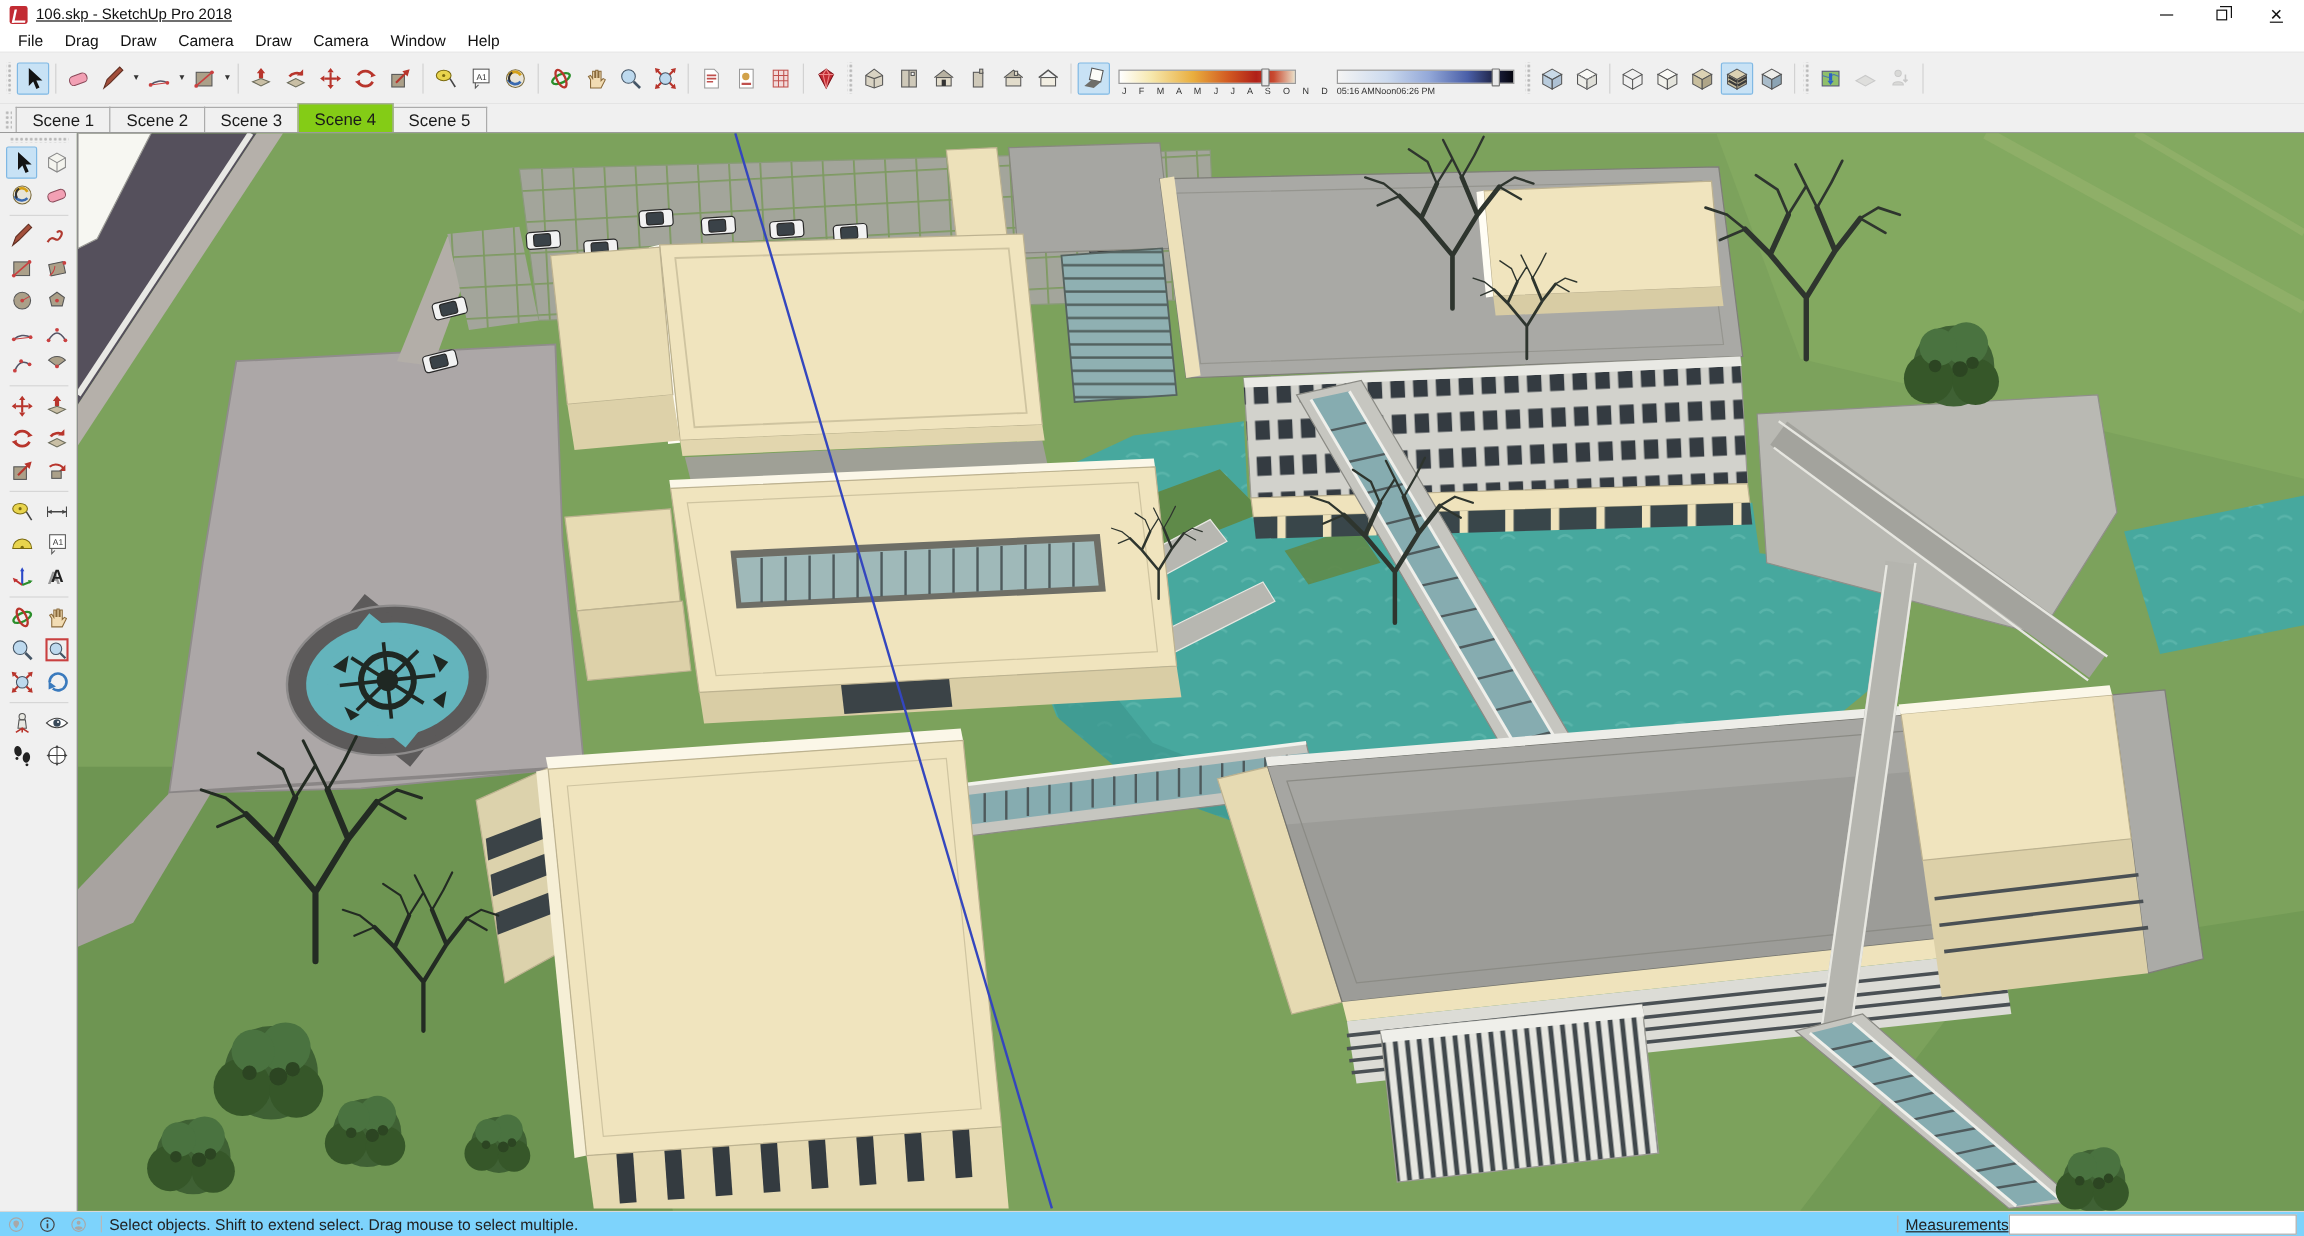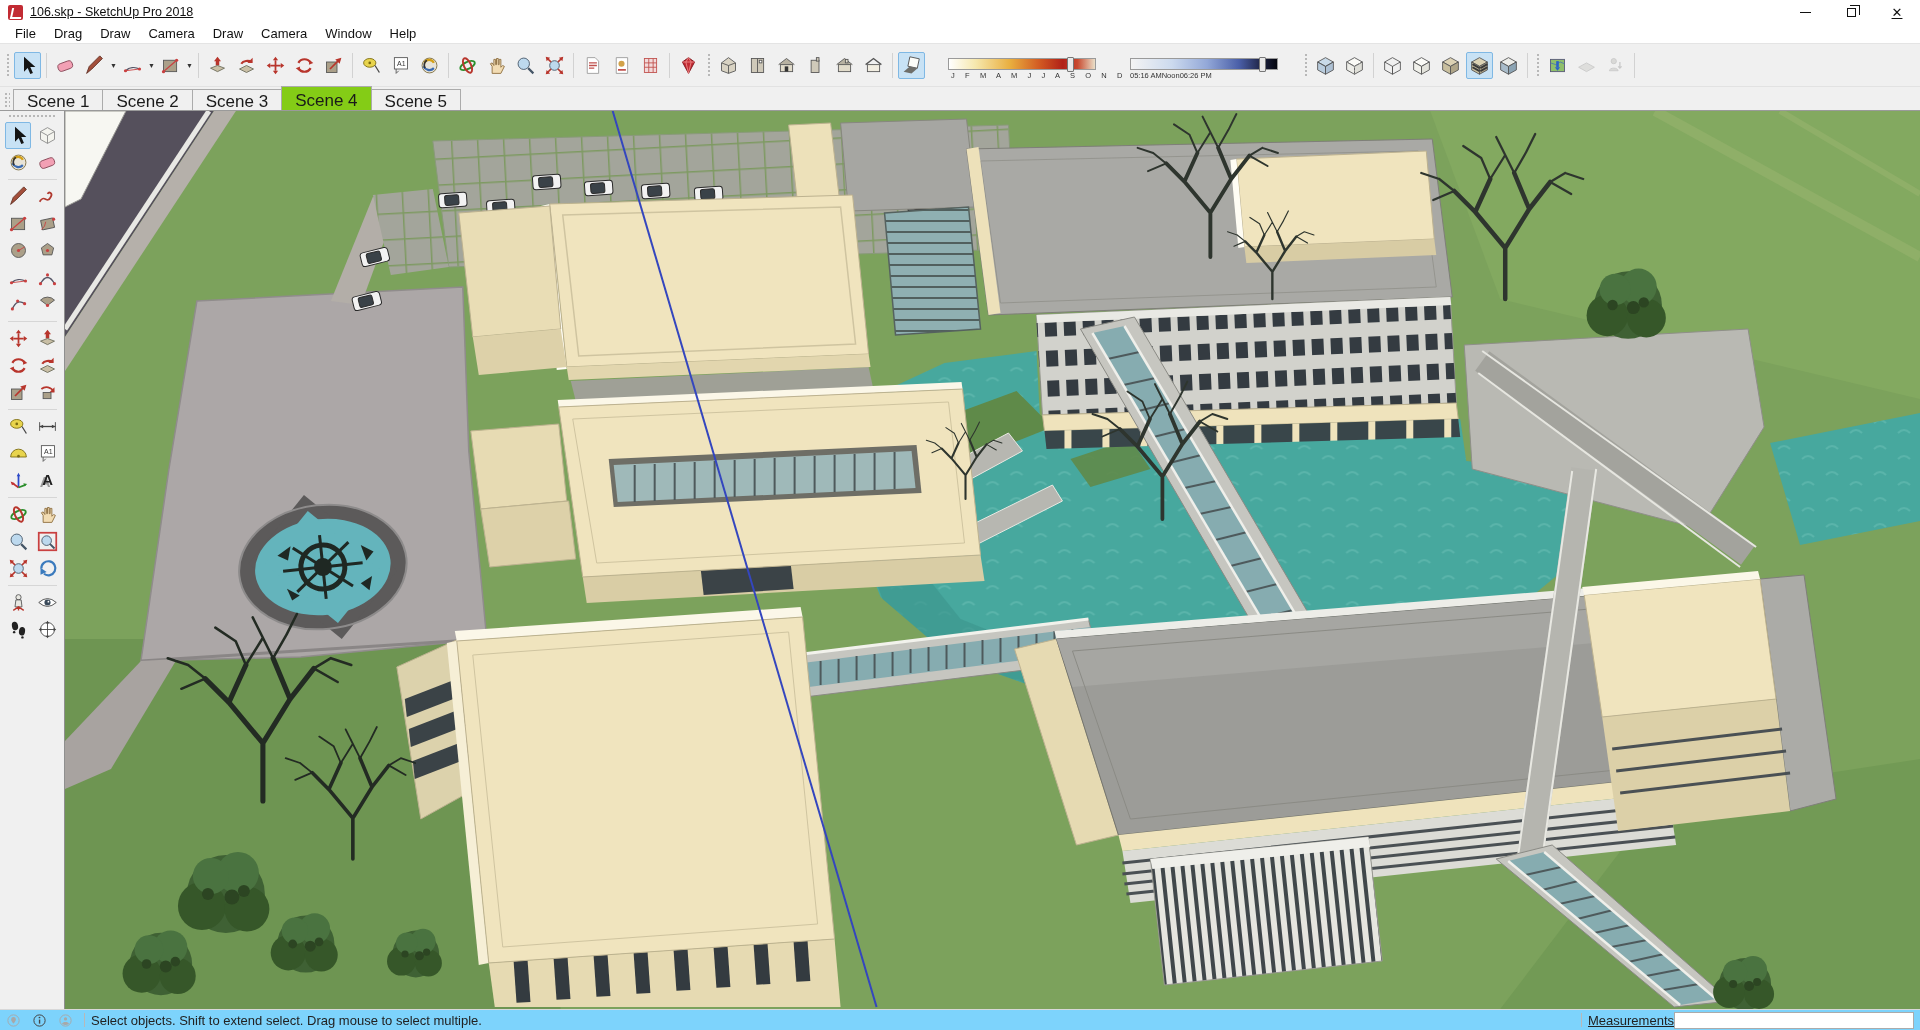--- a/index.html
+++ b/index.html
@@ -23,33 +23,33 @@
   .toolbar{height:43px;background:#F0F0F0;display:flex;align-items:center;padding:0 2px;border-bottom:1px solid #E2E2E2;}
   .tgroup{display:flex;align-items:center;height:100%;}
   .tbtn{width:27px;height:27px;display:flex;align-items:center;justify-content:center;border:1px solid transparent;border-radius:2px;margin:0 1px;}
   .tbtn svg{width:21px;height:21px;}
   .tbtn.active{background:#C8E2F5;border-color:#7FB8E4;}
   .tbtn.disabled{opacity:.55;}
   .tsep{width:1px;height:25px;background:#D2D2D2;margin:0 4px;}
   .grip{width:5px;height:26px;margin:0 3px;background-image:radial-gradient(#B8B8B8 1px,transparent 1.3px);background-size:4px 4px;background-position:1px 1px;}
   .caret{width:9px;height:27px;display:flex;align-items:center;justify-content:center;font-size:7px;color:#333;}
   
-  .shadow-sliders{display:flex;align-items:flex-start;margin:0 22px;gap:34px;padding-top:7px;}
+  .shadow-sliders{display:flex;align-items:flex-start;margin:0 6px;gap:34px;padding-top:7px;}
   .slider{width:148px;}
   .bar{height:12px;border:1px solid #9A9A9A;position:relative;}
   .date-bar{background:linear-gradient(90deg,#FFFFFF 0%,#F6E8AE 18%,#E9AE3E 42%,#D25A22 62%,#B02018 78%,#C84A30 88%,#EADFC8 100%);}
   .time-bar{background:linear-gradient(90deg,#F4F4F4 0%,#CCDAEE 28%,#93A8D8 52%,#4A5FA8 74%,#1C2140 90%,#05060F 100%);}
   .handle{position:absolute;top:-2px;width:7px;height:15px;background:#E8E8E8;border:1px solid #777;border-radius:1px;}
   .slabels{font-size:7.5px;color:#333;margin-top:1px;white-space:nowrap;}
   .months{letter-spacing:4.1px;padding-left:3px;}
   .times{display:flex;justify-content:flex-start;}
   
   .tabsrow{height:24px;background:#F0F0F0;display:flex;align-items:flex-end;padding-left:4px;border-bottom:1px solid #9A9A9A;}
   .tabgrip{width:6px;height:16px;margin:0 3px 2px 0;background-image:radial-gradient(#B8B8B8 1px,transparent 1.3px);background-size:4px 4px;}
-  .tab{font-size:17px;color:#1a1a1a;background:#F0F0F0;border:1px solid #ABABAB;border-bottom:none;padding:2px 13px 3px;margin-right:-1px;height:21px;}
+  .tab{font-size:14px;color:#1a1a1a;background:#F0F0F0;border:1px solid #ABABAB;border-bottom:none;padding:2px 13px 3px;margin-right:-1px;height:21px;}
   .tab.active{background:#84cc16;height:24px;padding-top:4px;position:relative;z-index:2;}
   
   .main{display:flex;height:898px;}
   .palette{width:64px;background:#F0F0F0;padding:2px 3px 0 4px;flex:none;}
   .pgrip{height:5px;margin:1px 4px 3px;background-image:radial-gradient(#B8B8B8 1px,transparent 1.3px);background-size:4px 4px;}
   .prow{display:flex;justify-content:center;gap:1px;}
   .psep{height:1px;background:#D6D6D6;margin:3px 4px;}
   .viewport{flex:1;position:relative;border-left:1px solid #8F8F8F;background:#7CA25C;}
   .viewport svg.scene{position:absolute;inset:0;width:100%;height:100%;}
   

